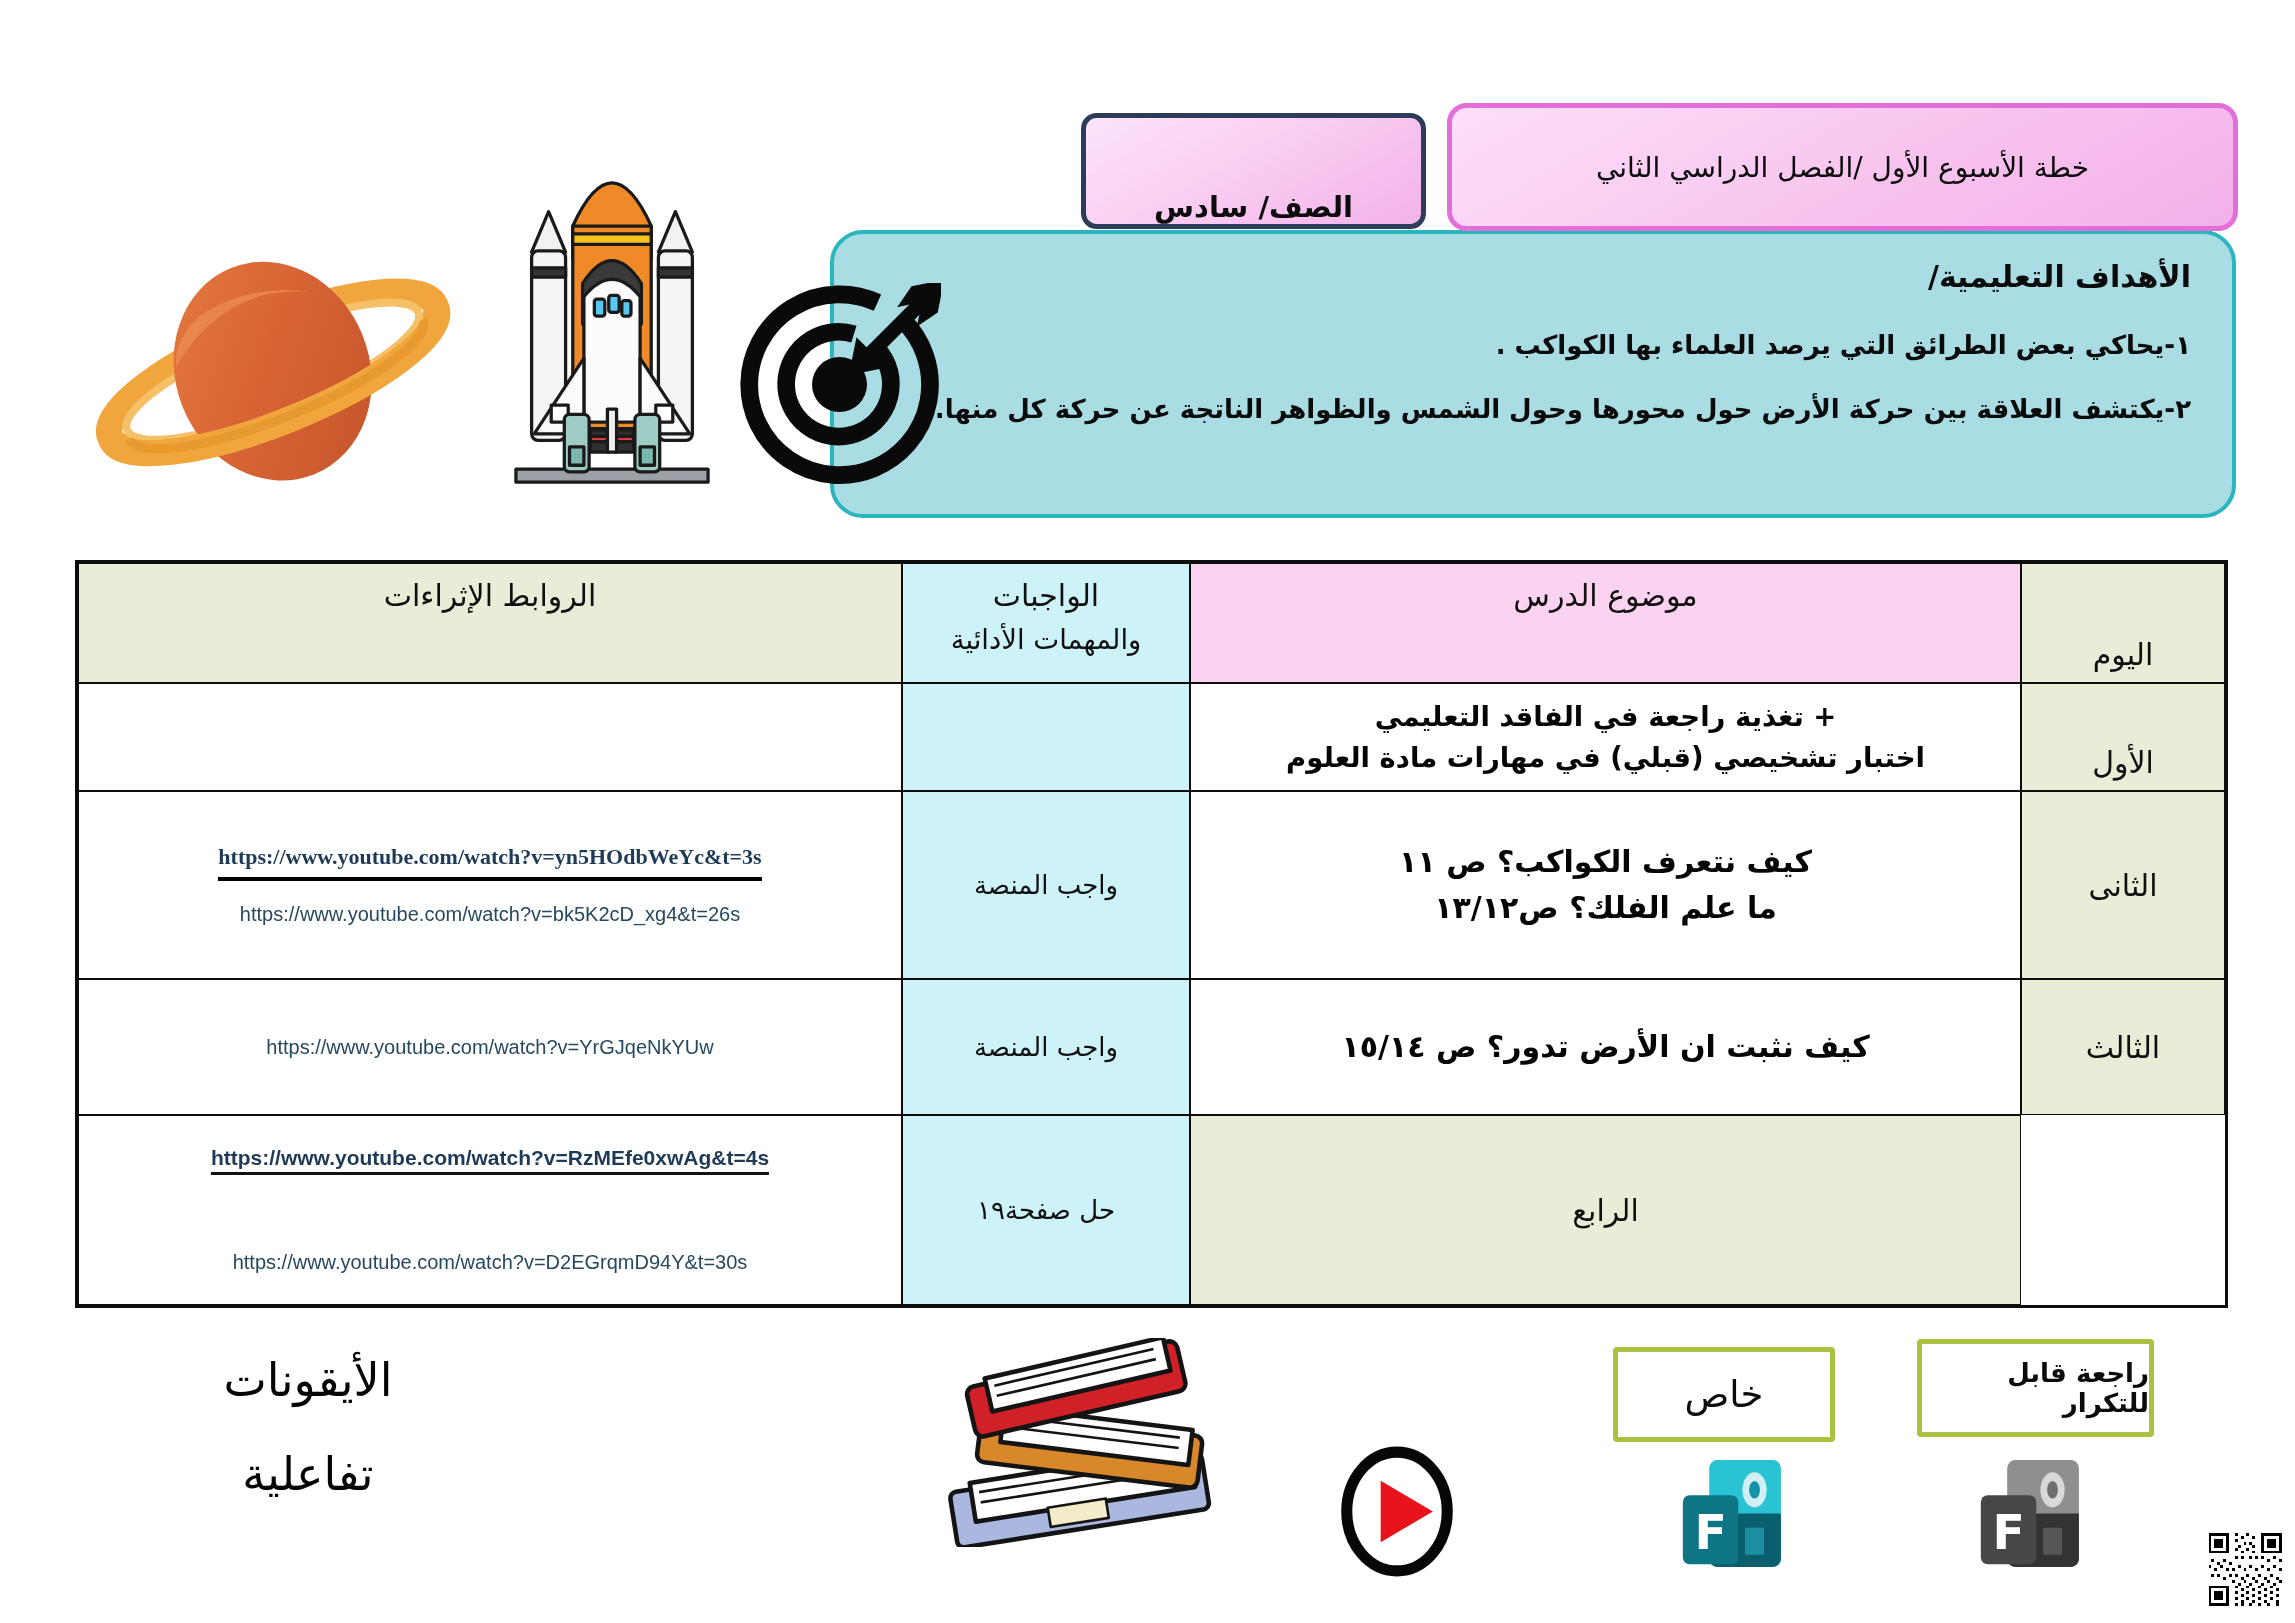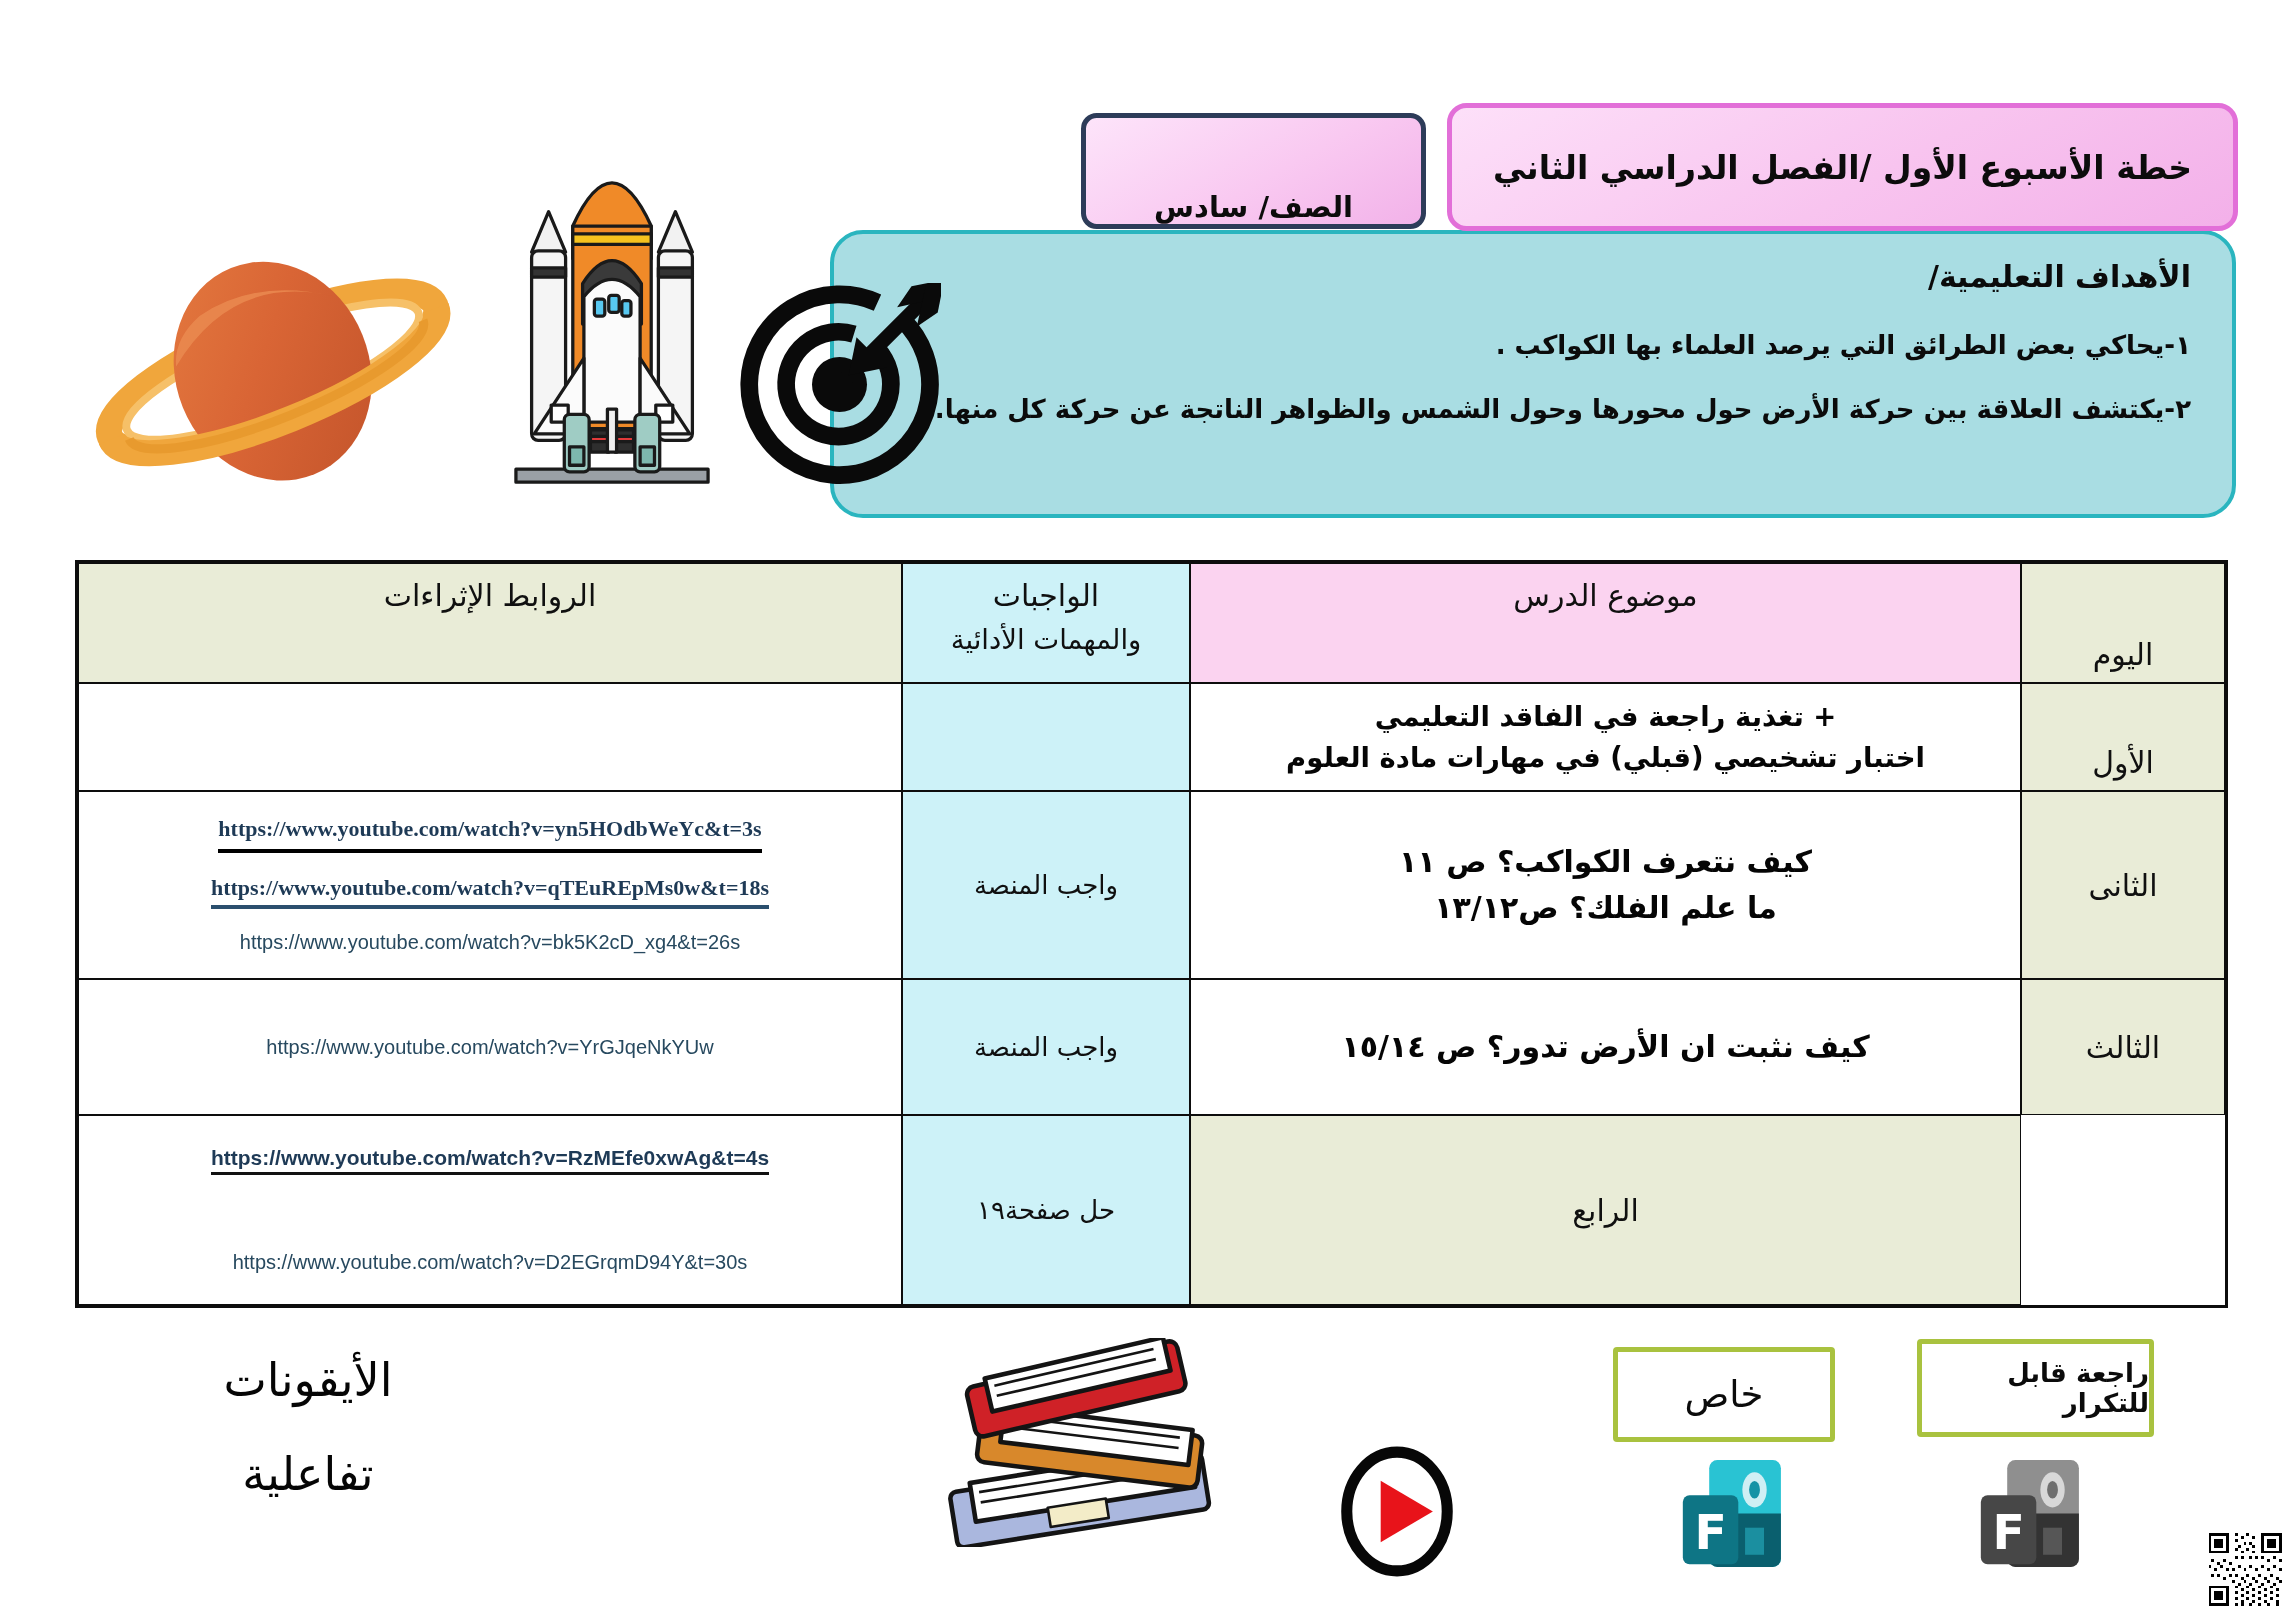--- a/index.html
+++ b/index.html
@@ -9,21 +9,21 @@
   .ar{direction:rtl;unicode-bidi:plaintext;}
 
   
   .class-box{left:1081px;top:113px;width:335px;height:106px;border:5.2px solid #2d3c59;
     border-radius:15.7px;background:linear-gradient(150deg,#fde4fa 0%,#f9c9f1 55%,#f2b2e9 100%);
     display:flex;align-items:flex-end;justify-content:center;}
   .class-box span{font-size:29px;font-weight:700;color:#0c0c0c;}
   .title-box{left:1447px;top:103px;width:781px;height:118px;border:5.9px solid #e26fd8;
     border-radius:19.6px;background:linear-gradient(150deg,#fde0f9 0%,#f8c4ef 55%,#f3b0e9 100%);
     display:flex;align-items:center;justify-content:center;}
-  .title-box span{font-size:33px;font-weight:700;color:#0c0c0c;}
+  .title-box span{font-size:28px;font-weight:400;color:#0c0c0c;}
 
   
   .obj-box{left:830px;top:230px;width:1406px;height:288px;background:#a9dde3;
     border:4.6px solid #2ab5bf;border-radius:33px;box-sizing:border-box;
     padding:25px 41px 19.6px 26px;display:flex;flex-direction:column;}
   .obj-title{font-size:30px;font-weight:700;color:#0b0b0b;text-align:right;margin-bottom:34px;}
   .obj-item{font-size:26px;font-weight:700;color:#0b0b0b;text-align:right;margin-bottom:29px;line-height:1.35;}
 
   
   .tbl{left:75px;top:560px;display:grid;
@@ -175,21 +175,20 @@
     <div class="cell bg-white">
       <span class="topic-line-sm ar">+ تغذية راجعة في الفاقد التعليمي</span>
       <span class="topic-line-sm ar">اختبار تشخيصي (قبلي) في مهارات مادة العلوم</span>
     </div>
     <div class="cell bg-beige v-bottom">
       <span class="day-txt ar">الأول</span>
     </div>
 
     <div class="cell bg-white">
       <a class="lnk-serif u-black gap34">https://www.youtube.com/watch?v=yn5HOdbWeYc&amp;t=3s</a>
-      <a class="lnk-serif u-navy gap34">https://www.youtube.com/watch?v=qTEuREpMs0w&amp;t=18s</a>
       <a class="lnk-sans">https://www.youtube.com/watch?v=bk5K2cD_xg4&amp;t=26s</a>
     </div>
     <div class="cell bg-cyan">
       <span class="hw-txt ar">واجب المنصة</span>
     </div>
     <div class="cell bg-white">
       <span class="topic-line ar">كيف نتعرف الكواكب؟ ص ١١</span>
       <span class="topic-line ar">ما علم الفلك؟ ص١٣/١٢</span>
     </div>
     <div class="cell bg-beige">

